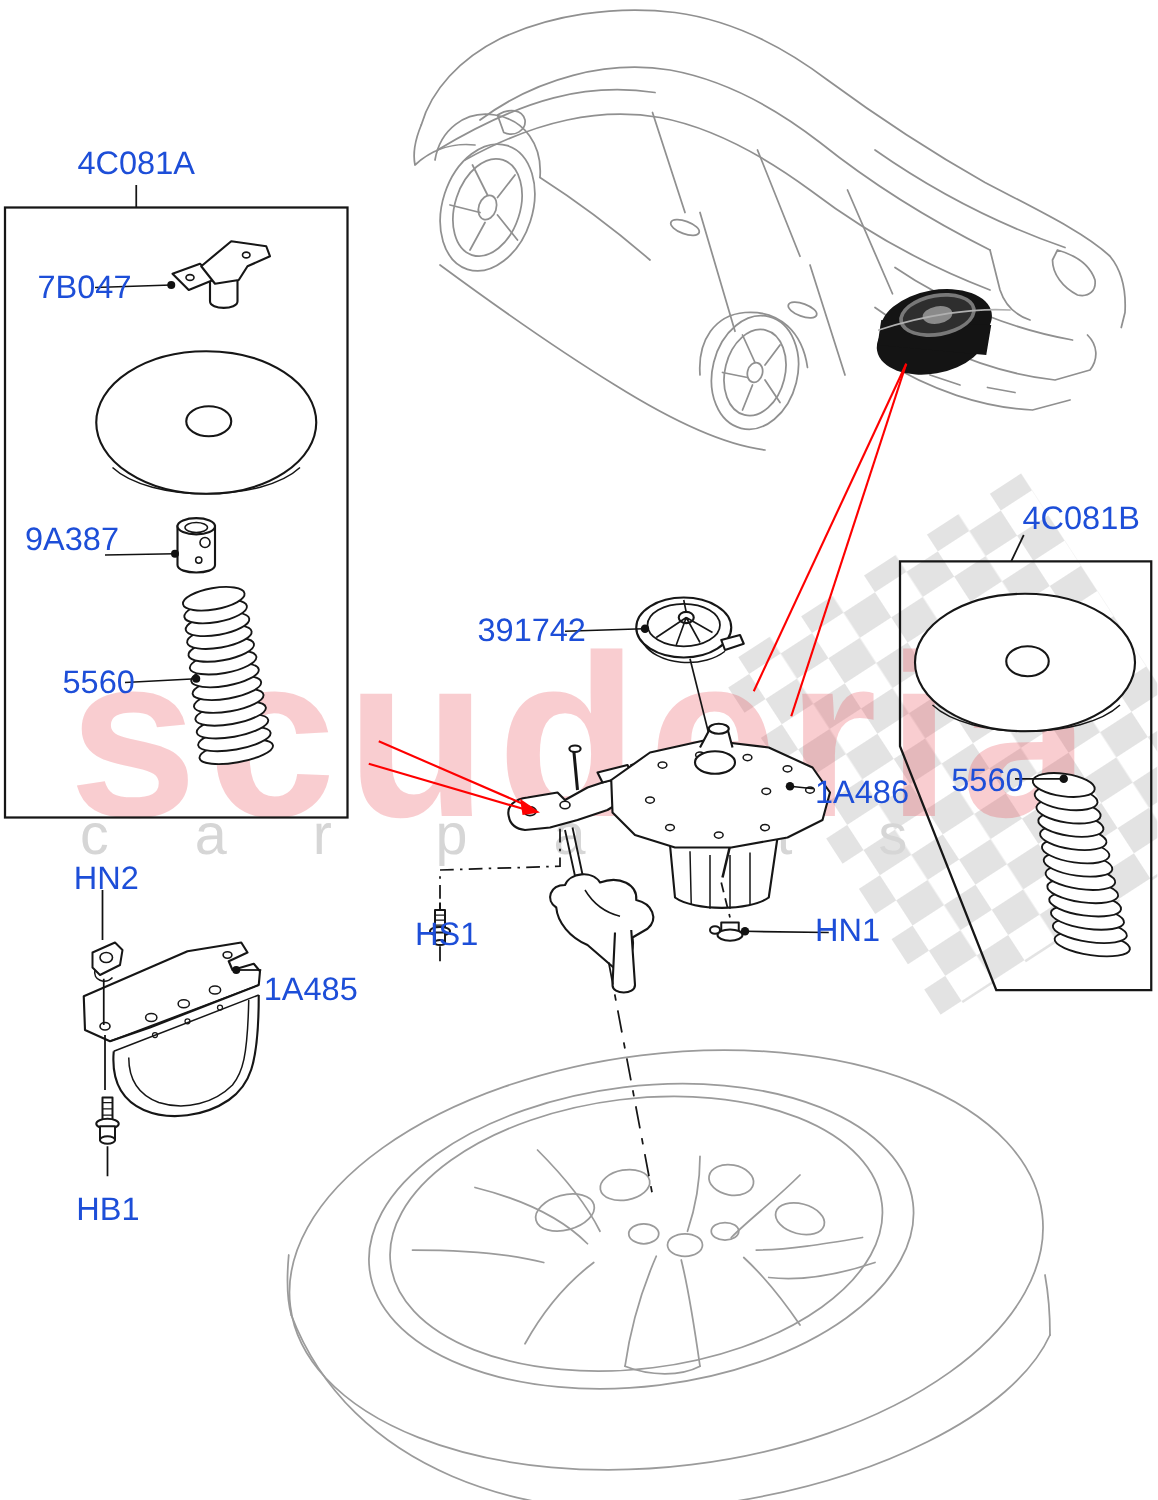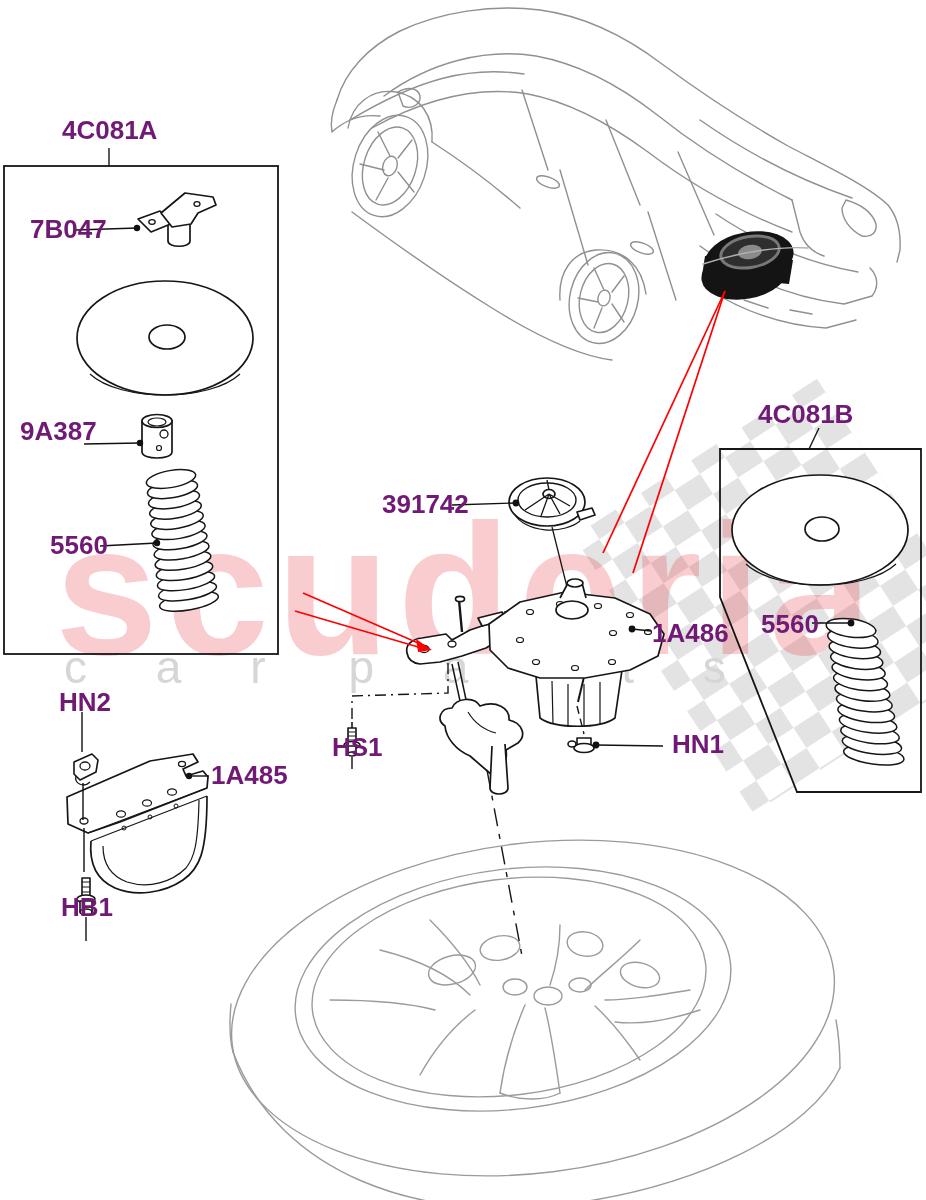--- a/index.html
+++ b/index.html
@@ -8,34 +8,34 @@
   .layer{position:absolute;left:0;top:0;width:926px;height:1200px;}
   #checker-layer{z-index:0;}
   .watermark{z-index:1;pointer-events:none;}
   #art-layer{z-index:2;}
   .labels{z-index:3;}
   .wm-word{position:absolute;left:55px;top:498px;font-size:185px;font-weight:bold;
            line-height:1;letter-spacing:8px;color:rgba(232,70,80,0.27);white-space:nowrap;}
   .wm-sub{position:absolute;left:64px;top:644px;font-size:46px;line-height:1;
           color:#d6d6d6;letter-spacing:28px;white-space:nowrap;}
   .wm-sub .gap{margin-left:55px;}
-  .plabel{position:absolute;font-size:26px;line-height:1;color:#701a75;white-space:nowrap;cursor:pointer;font-weight:bold;}
+  .plabel{position:absolute;font-size:26px;line-height:1;color:#1d4ed8;white-space:nowrap;cursor:pointer;}
   
   #lb-kit-a   {left:62px;  top:117px;}
   #lb-7b047   {left:30px;  top:216px;}
   #lb-9a387   {left:20px;  top:418px;}
   #lb-5560l   {left:50px;  top:532px;}
   #lb-hn2     {left:59px;  top:689px;}
-  #lb-1a485   {left:211px; top:762px;}
-  #lb-hb1     {left:61px;  top:894px;}
+  #lb-1a485   {left:211px; top:778px;}
+  #lb-hb1     {left:61px;  top:954px;}
   #lb-hs1     {left:332px; top:734px;}
   #lb-391742  {left:382px; top:491px;text-align:right;}
   #lb-1a486   {left:652px; top:620px;}
-  #lb-hn1     {left:672px; top:731px;}
-  #lb-kit-b   {left:758px; top:401px;}
+  #lb-hn1     {left:652px; top:731px;}
+  #lb-kit-b   {left:818px; top:401px;}
   #lb-5560r   {left:761px; top:611px;}
 </style>
 </head>
 <body>
 
 <div class="stage">
 
   <svg id="checker-layer" class="layer" width="926" height="1200" viewBox="0 0 926 1200">
     <defs>
       <pattern id="chk" width="60" height="48" patternUnits="userSpaceOnUse">

